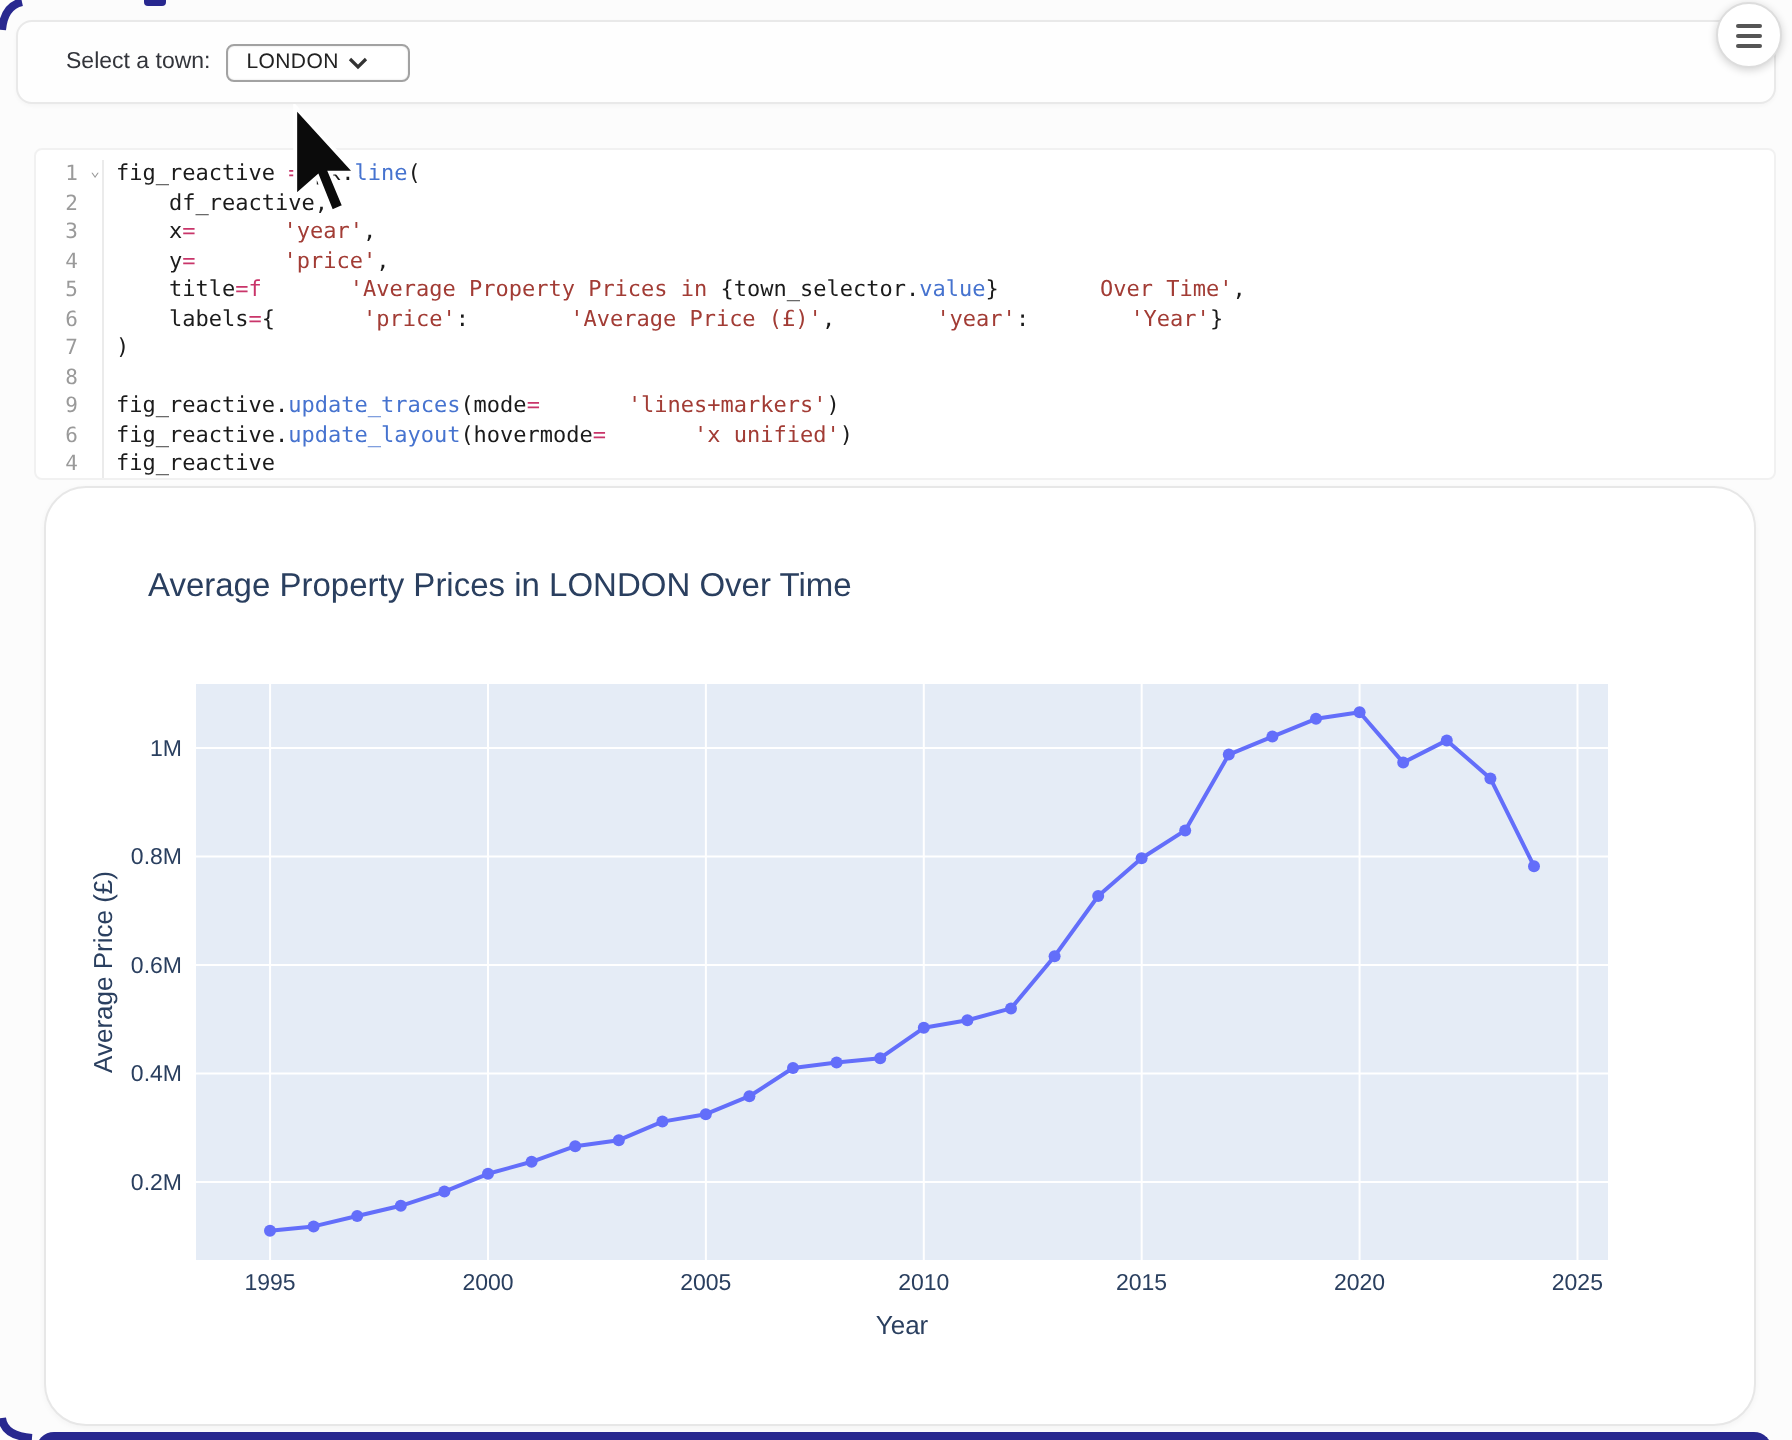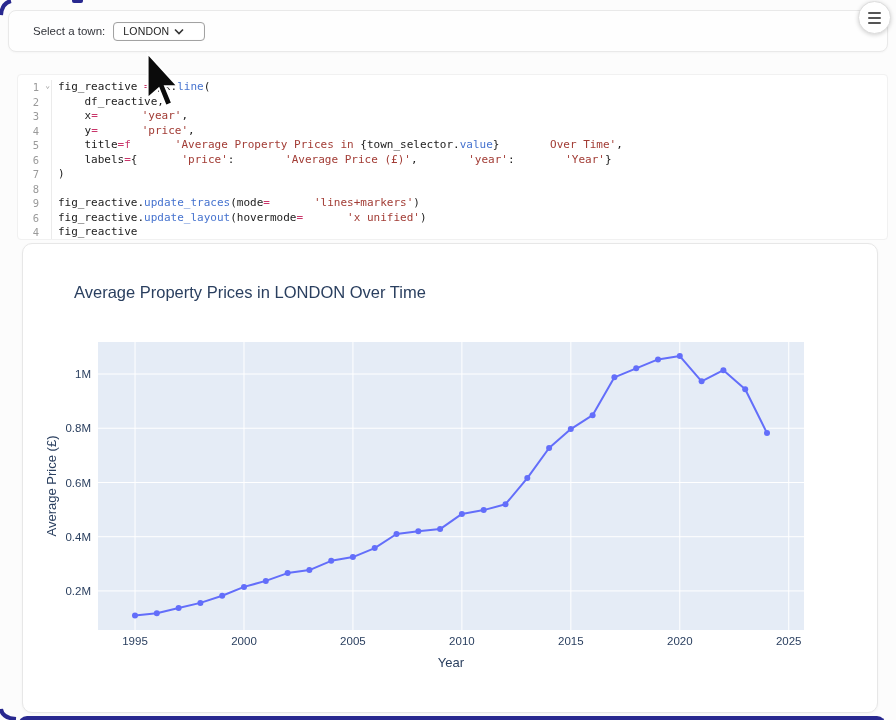--- a/index.html
+++ b/index.html
@@ -33,21 +33,21 @@
   .code-lines { font-family:"DejaVu Sans Mono", monospace; font-size:11px;
     padding-left:6px; white-space:pre; }
   .code-line { height:14.5px; line-height:14.5px; }
   .tk-d { color:#1b1b1b; }
   .tk-o { color:#c9356a; }
   .tk-s { color:#a23c35;margin-left:44px; }
   .tk-f { color:#4673cf; }
 
   
   .chart-card { left:22px; top:243px; width:856px; height:470px; background:#fff;
-    border:1px solid #e7e7e7; border-radius:10px; box-shadow:0 1px 3px rgba(0,0,0,0.04);
+    border:1px solid #e7e7e7; border-radius:21px; box-shadow:0 1px 3px rgba(0,0,0,0.04);
     overflow:hidden; }
 
   
   .bottom-frame { left:18px; top:716px; width:868px; height:12px; background:transparent;
     border:4px solid #28288f; border-bottom:none; border-radius:9px 9px 0 0; }
   .top-mark { left:72px; top:0; width:11px; height:3px; background:#28288f; border-radius:0 0 2px 2px; }
 
   .cursor { left:146px; top:52px; pointer-events:none; }
 </style>
 </head>

